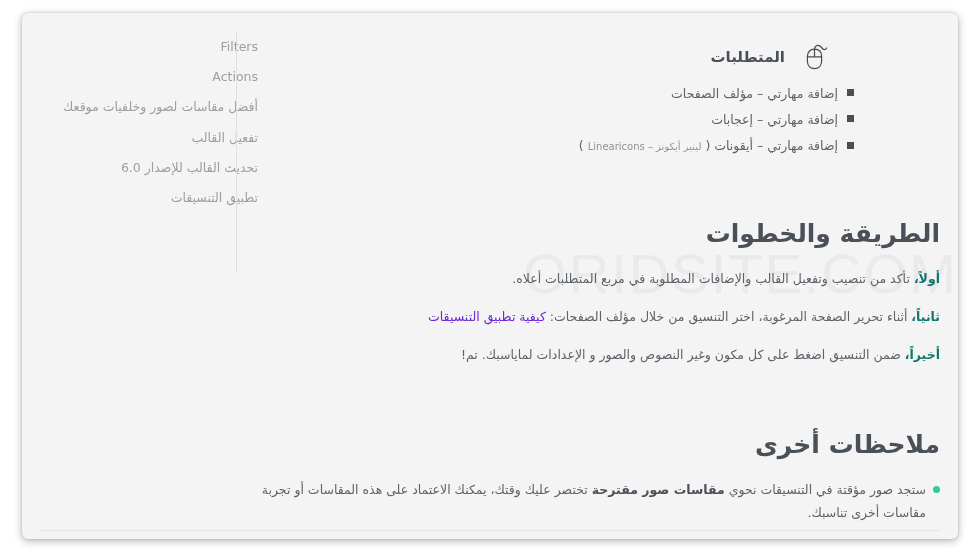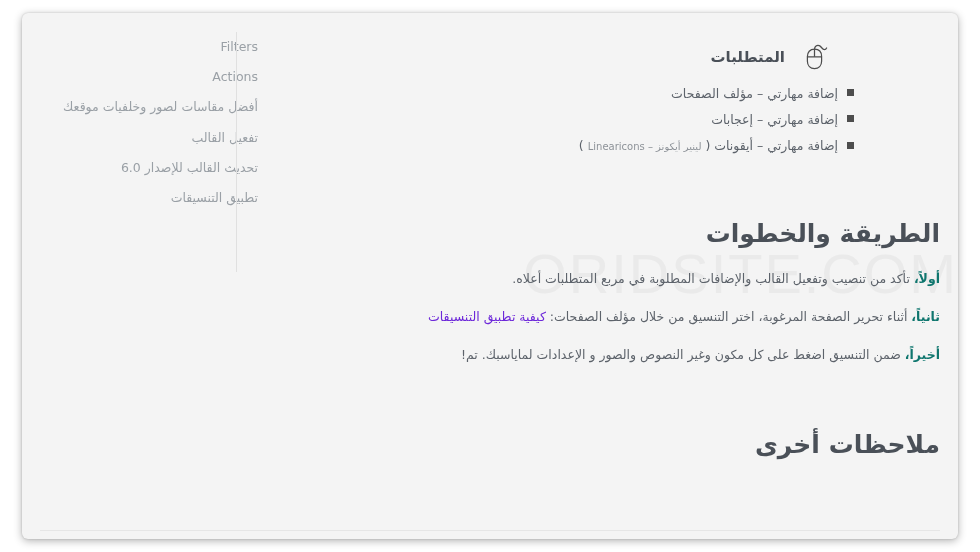--- a/index.html
+++ b/index.html
@@ -234,18 +234,25 @@
       </p>
 
       <p class="para">
         <b>أخيراً،</b><span> ضمن التنسيق اضغط على كل مكون وغير النصوص والصور و الإعدادات لماياسبك. تم!</span>
       </p>
     </section>
 
     <section id="notes-section">
       <h2 class="sec-head">ملاحظات أخرى</h2>
 
+      <ul id="notes-list">
+        <li>
+          <span class="dot"></span>
+          <span>ستجد صور مؤقتة في التنسيقات نحوي </span><b>مقاسات صور مقترحة</b><span> تختصر عليك وقتك، يمكنك الاعتماد على هذه المقاسات أو تجربة مقاسات أخرى تناسبك.</span>
+        </li>
+
+      </ul>
     </section>
 
   </main>
 
   <div id="bottom-rule"></div>
 </div>
 
 </body></html>

